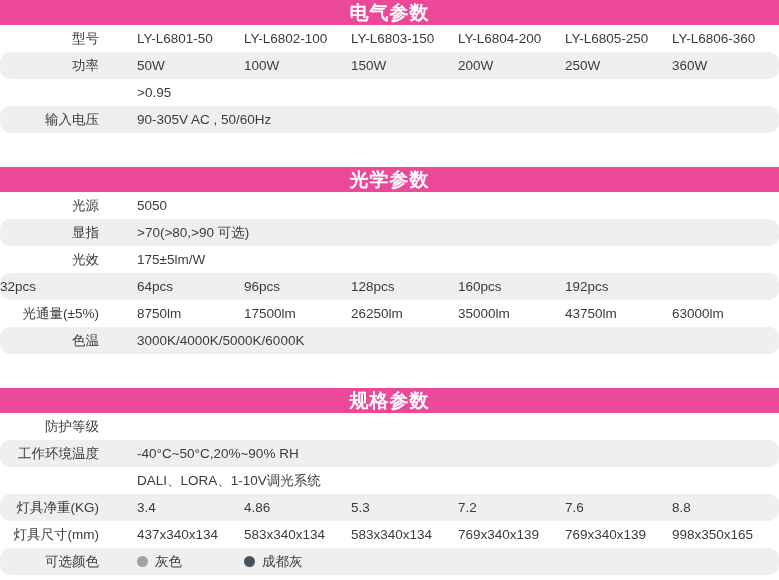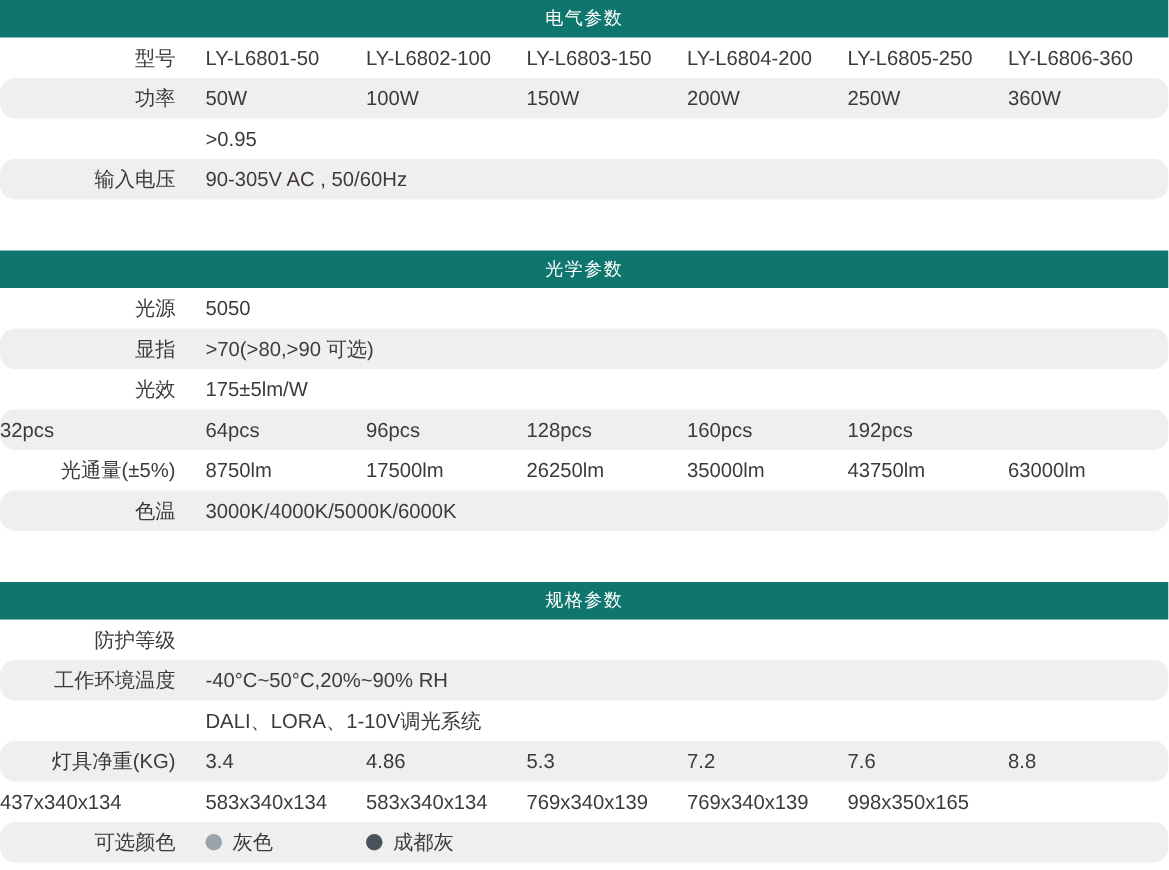--- a/index.html
+++ b/index.html
@@ -7,40 +7,40 @@
   body {
     height: 580px;
     font-family: "Liberation Sans", "DejaVu Sans", sans-serif;
     color: #3f3a39;
     overflow: hidden;
   }
   .spec-table { width: 779px; margin-bottom: 34px; }
   .spec-table:last-child { margin-bottom: 0; }
   .section-header {
     height: 25px;
-    background: #0f766e;
+    background: #ec4899;
     color: #ffffff;
     display: flex;
     align-items: center;
     justify-content: center;
-    font-size: 12px;
-    font-weight: normal;
+    font-size: 19px;
+    font-weight: bold;
     letter-spacing: 1px;
   }
   .row {
     display: grid;
     grid-template-columns: 137px repeat(6, 1fr);
     height: 27px;
     align-items: center;
     font-size: 13.5px;
   }
   .row.alt { background: #efefef; border-radius: 10px; }
   .label-cell {
     text-align: right;
-    padding-right: 20px;
+    padding-right: 38px;
     white-space: nowrap;
   }
   .value-cell { text-align: left; white-space: nowrap; }
   .value-span { grid-column: 2 / 8; }
   .swatch { display: flex; align-items: center; }
   .dot {
     display: inline-block;
     width: 11px;
     height: 11px;
     border-radius: 50%;
@@ -147,20 +147,21 @@
     <div class="label-cell">灯具净重(KG)</div>
     <div class="value-cell">3.4</div>
     <div class="value-cell">4.86</div>
     <div class="value-cell">5.3</div>
     <div class="value-cell">7.2</div>
     <div class="value-cell">7.6</div>
     <div class="value-cell">8.8</div>
   </div>
 
   <div class="row">
+    <div class="label-cell">灯具尺寸(mm)</div>
     <div class="value-cell">437x340x134</div>
     <div class="value-cell">583x340x134</div>
     <div class="value-cell">583x340x134</div>
     <div class="value-cell">769x340x139</div>
     <div class="value-cell">769x340x139</div>
     <div class="value-cell">998x350x165</div>
   </div>
 
   <div class="row alt">
     <div class="label-cell">可选颜色</div>

